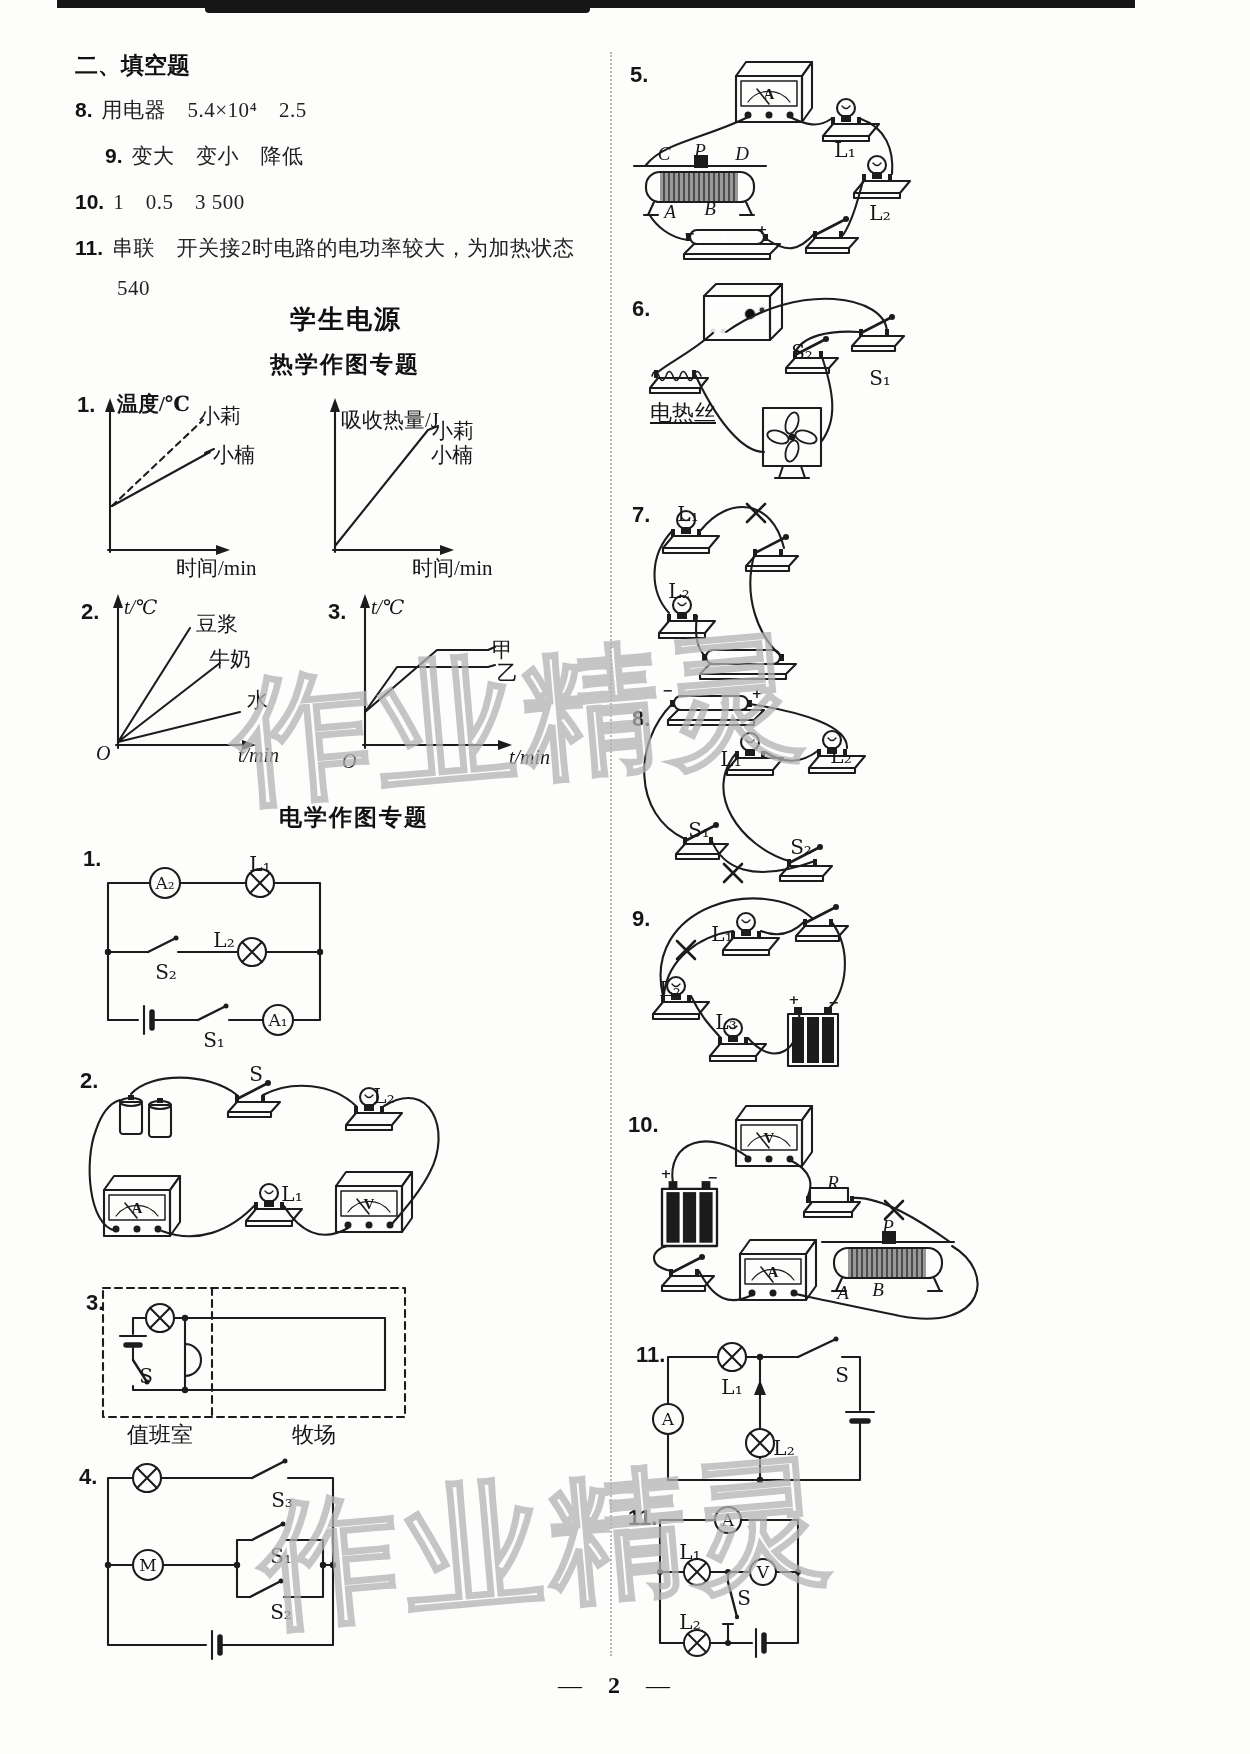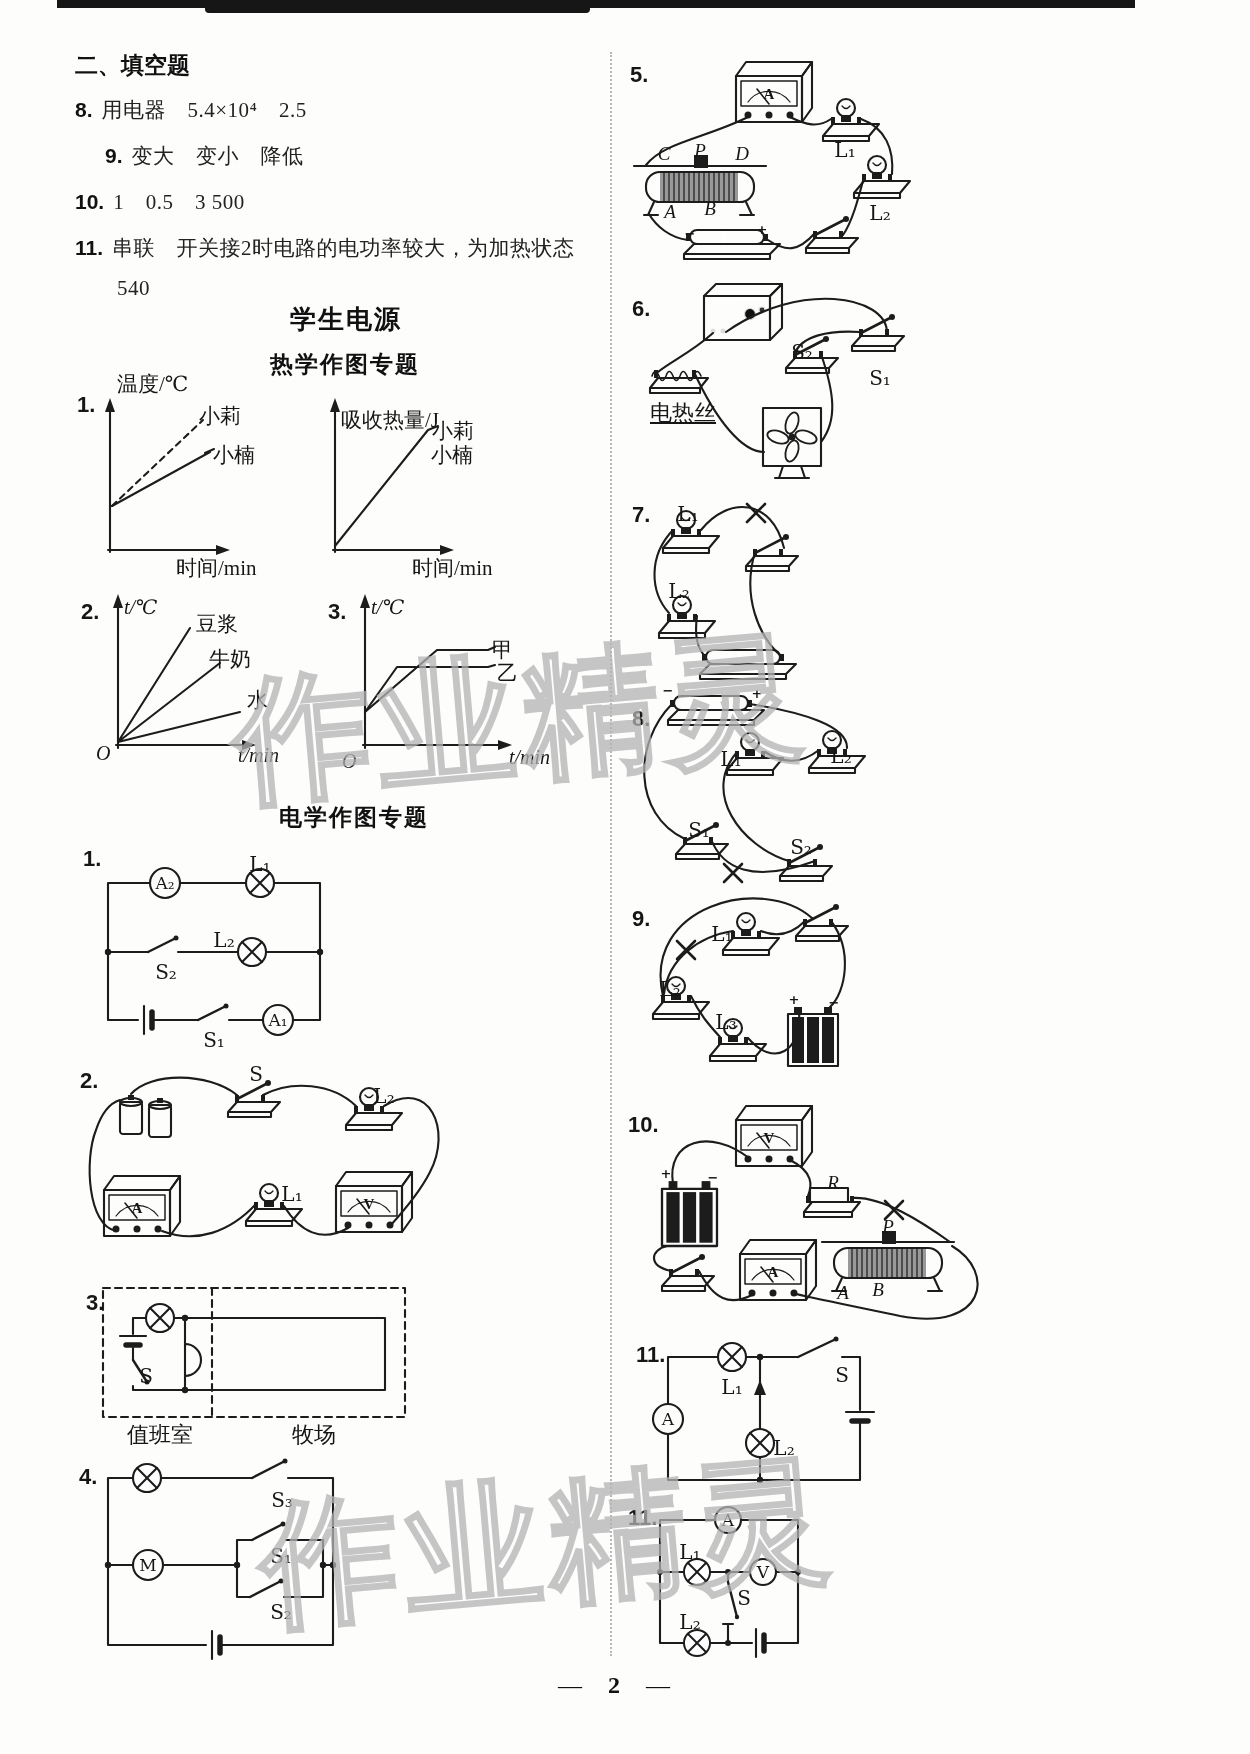--- a/index.html
+++ b/index.html
@@ -361,21 +361,21 @@
       <circle class="k" cx="763" cy="1572" r="13" fill="#fff"></circle>
       <circle class="kf" cx="660" cy="1572" r="3"></circle>
         <circle class="kf" cx="728" cy="1572" r="3"></circle>
       <circle class="kf" cx="798" cy="1572" r="3"></circle>
         <circle class="kf" cx="728" cy="1643" r="3"></circle>
     </g>
   </svg>
 
   <div id="labels">
       <span class="lbl num" style="left: 77px; top: 392px;">1.</span>
-      <span class="lbl ax" style="left: 117px; top: 370px;">温度/℃</span>
+      <span class="lbl ax" style="left: 117px; top: 390px; font-weight: bold;">温度/℃</span>
       <span class="lbl ax" style="left: 199px; top: 402px;">小莉</span>
       <span class="lbl ax" style="left: 213px; top: 441px;">小楠</span>
       <span class="lbl ax" style="left: 176px; top: 554px;">时间/min</span>
       <span class="lbl ax" style="left: 341px; top: 390px; margin-top: 16px;">吸收热量/J</span>
       <span class="lbl ax" style="left: 432px; top: 417px;">小莉</span>
       <span class="lbl ax" style="left: 431px; top: 441px;">小楠</span>
       <span class="lbl ax" style="left: 412px; top: 554px;">时间/min</span>
       <span class="lbl num" style="left: 81px; top: 599px;">2.</span>
       <span class="lbl axi" style="left: 124px; top: 595px;">t/℃</span>
       <span class="lbl ax" style="left: 196px; top: 610px;">豆浆</span>

